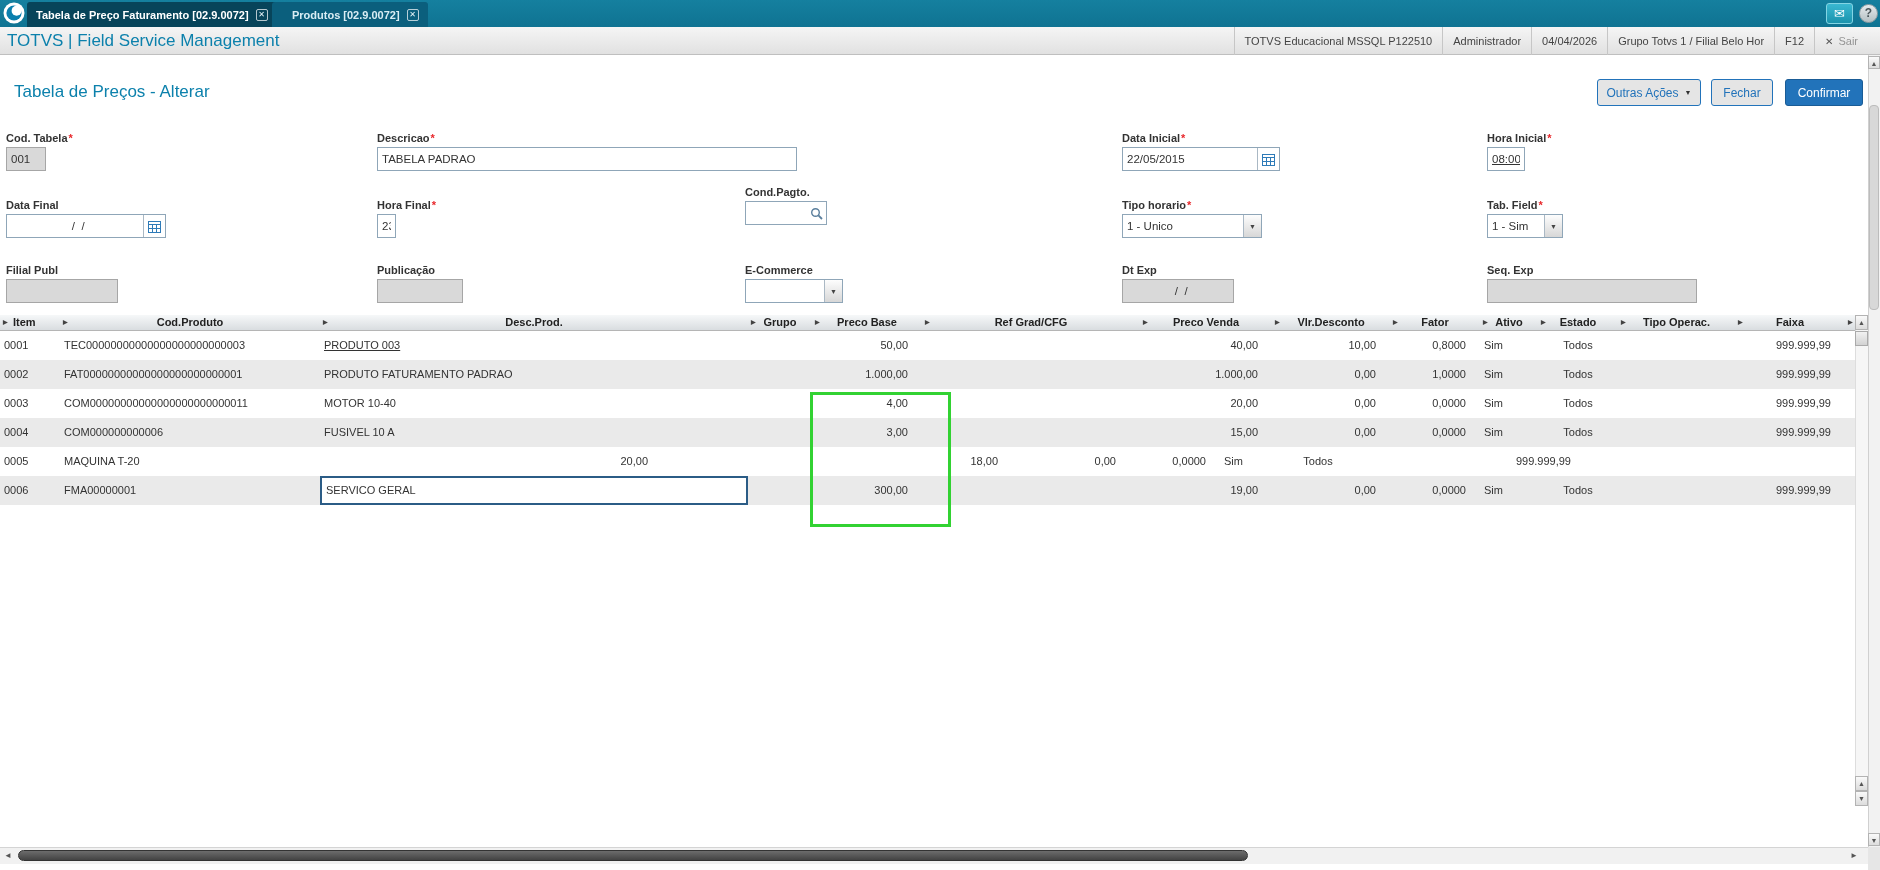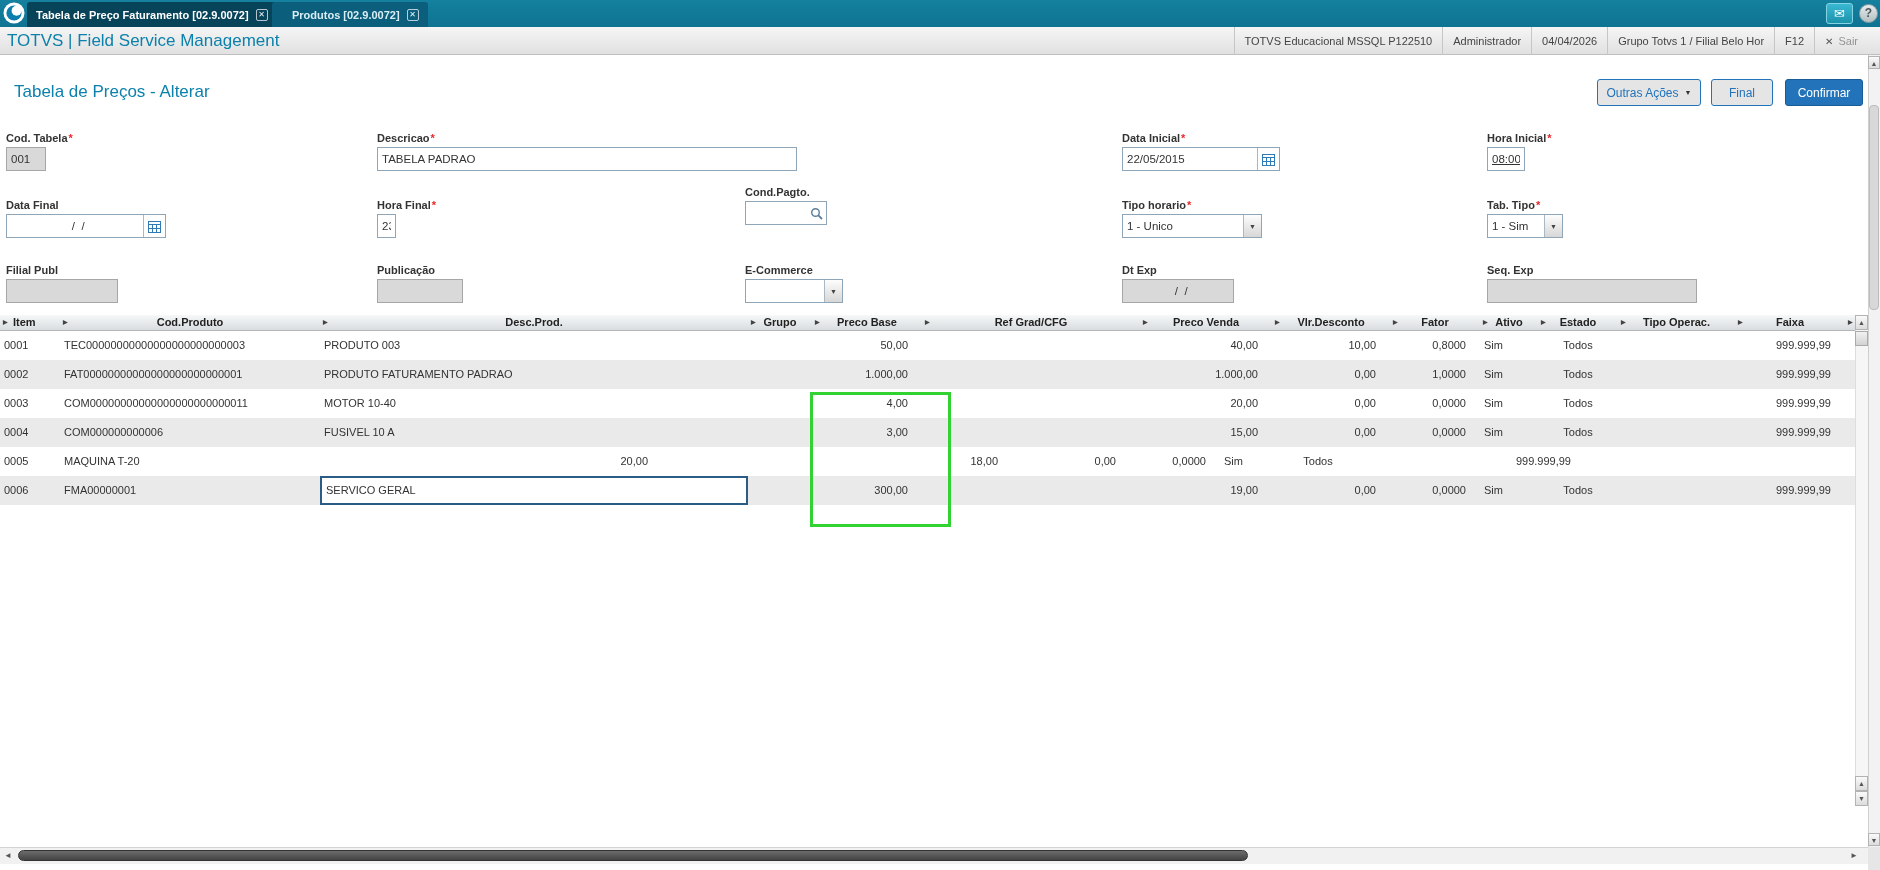--- a/index.html
+++ b/index.html
@@ -150,21 +150,21 @@
       </span>
     </div>
   </div>
 
   <div class="pagetitle">Tabela de Preços - Alterar</div>
   <div class="btn outline" style="left:1597px; width:104px;">
     <span>Outras Ações</span>
     <span class="dd">▼</span>
   </div>
   <div class="btn outline" style="left:1711px; width:62px;">
-    <span>Final</span>
+    <span>Fechar</span>
   </div>
   <div class="btn primary" style="left:1785px; width:78px;">
     <span>Confirmar</span>
   </div>
 
   <div class="field" style="left:6px; top:132px;">
     <div class="flabel"><span>Cod. Tabela</span><span class="req">*</span></div>
     <input class="ctl dis" style="width: 40px;" readonly="" value="001">
   </div>
   <div class="field" style="left:377px; top:132px;">
@@ -223,21 +223,21 @@
     </div>
   </div>
   <div class="field" style="left:1122px; top:199px;">
     <div class="flabel"><span>Tipo horario</span><span class="req">*</span></div>
     <div class="combo" style="width:140px;">
       <span class="val">1 - Unico</span>
       <span class="arrowbox"><span>▼</span></span>
     </div>
   </div>
   <div class="field" style="left:1487px; top:199px;">
-    <div class="flabel"><span>Tab. Tipo</span><span class="req">*</span></div>
+    <div class="flabel"><span>Tab. Field</span><span class="req">*</span></div>
     <div class="combo" style="width:76px;">
       <span class="val">1 - Sim</span>
       <span class="arrowbox"><span>▼</span></span>
     </div>
   </div>
 
   <div class="field" style="left:6px; top:264px;">
     <div class="flabel"><span>Filial Publ</span></div>
     <input class="ctl dis" style="width: 112px;" readonly="" value="">
   </div>
@@ -277,21 +277,21 @@
         <div class="hcell" style="width: 117px;"><span class="harrow">▶</span><span>Tipo Operac.</span></div>
         <div class="hcell" style="width: 110px;"><span class="harrow">▶</span><span>Faixa</span></div>
         <div class="hcell" style="width: 40px;">
           <span class="harrow">▶</span>
         </div>
       </div>
     <div id="grid-rows">
         <div class="grow">
           <div class="gcell left" style="width: 60px;">0001</div>
           <div class="gcell left" style="width: 260px;">TEC00000000000000000000000003</div>
-          <div class="gcell left" style="width: 428px;">PRODUTO 003</div>
+          <div class="gcell left" style="width: 428px; text-decoration: underline;">PRODUTO 003</div>
           <div class="gcell right" style="width: 64px;"></div>
           <div class="gcell right" style="width: 110px;">50,00</div>
           <div class="gcell right" style="width: 218px;"></div>
           <div class="gcell right" style="width: 132px;">40,00</div>
           <div class="gcell right" style="width: 118px;">10,00</div>
           <div class="gcell right" style="width: 90px;">0,8000</div>
           <div class="gcell left" style="width: 58px;">Sim</div>
           <div class="gcell center" style="width: 80px;">Todos</div>
           <div class="gcell left" style="width: 117px;"></div>
           <div class="gcell right" style="width: 110px;">999.999,99</div>

